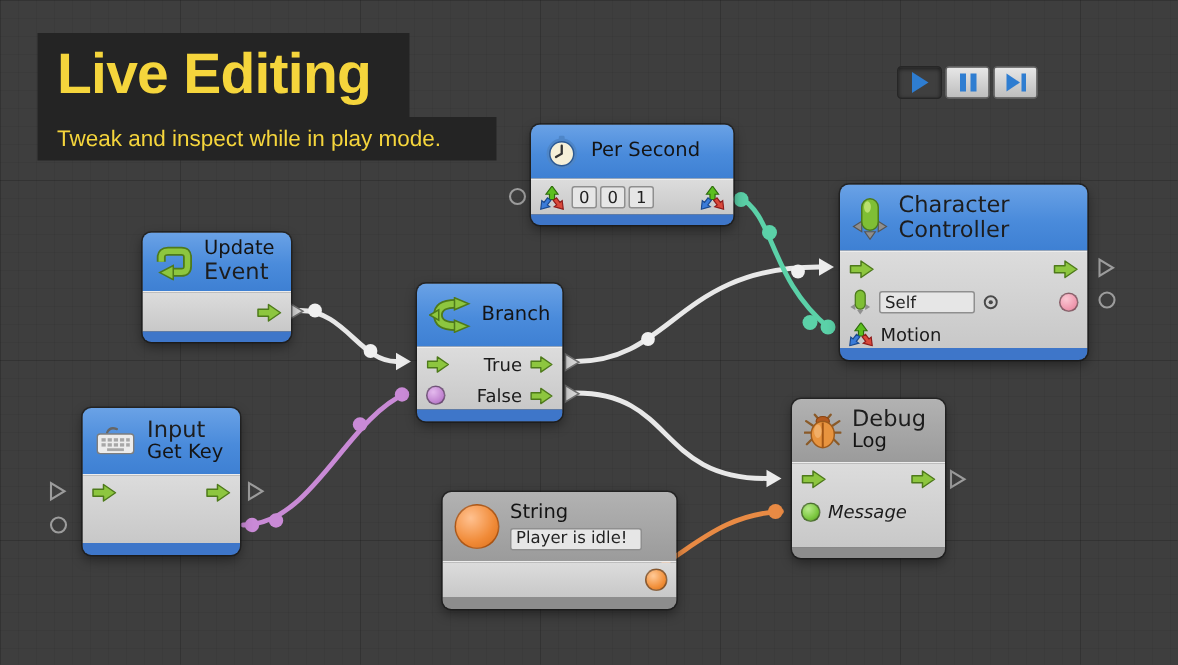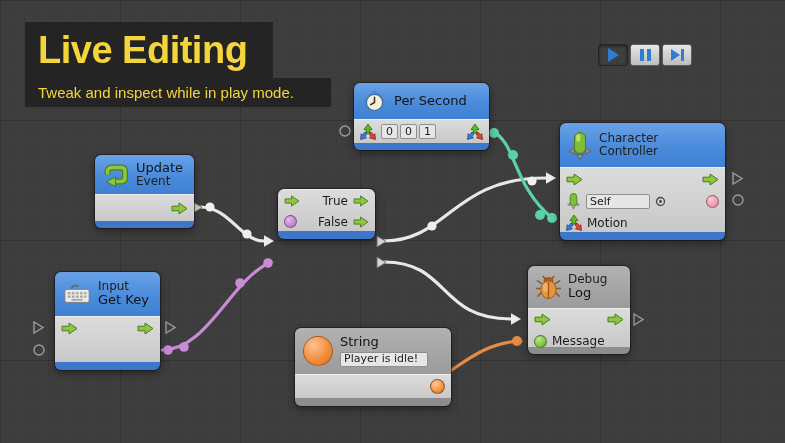--- a/index.html
+++ b/index.html
@@ -34,21 +34,21 @@
   .icon-step .tri{width:0;height:0;border-left:9px solid #2E7DD1;border-top:6px solid transparent;border-bottom:6px solid transparent;}
   .icon-step .bar{width:3px;height:12px;background:#2E7DD1;}
   
   .node{position:absolute;border-radius:6px;overflow:hidden;z-index:3;
     box-shadow:0 0 0 1px rgba(18,18,18,.55), 0 3px 8px rgba(0,0,0,.42);}
   .hdr{display:flex;align-items:center;gap:7px;padding:14px 8px;box-sizing:border-box;}
   .hdr.blue{background:linear-gradient(180deg,#6AA2E6 0%,#4A8BDB 55%,#3E80D3 100%);}
   .hdr.gray{background:linear-gradient(180deg,#B2B2B2 0%,#9B9B9B 100%);}
   .titles{display:flex;flex-direction:column;justify-content:center;line-height:1.12;}
   .t-main{font-size:13px;color:#141414;}
-  .t-sub{font-size:12px;color:#1d1d1d;}
+  .t-sub{font-size:15px;color:#1d1d1d;}
   .nbody{background:linear-gradient(#DCDCDC,#C8C8C8);border-top:1px solid #EDEDED;box-sizing:border-box;}
   .row{display:flex;align-items:center;padding:0 6px;gap:5px;box-sizing:border-box;}
   .ftr-blue{height:100%;background:#3E76C9;}
   .ftr-gray{height:100%;background:#8D8D8D;}
   .lbl{font-size:12px;color:#1b1b1b;}
   .spacer{flex:1;}
   .field{background:#E6E6E6;border:1px solid #8f8f8f;border-radius:2px;font-size:11px;color:#222;
     padding:0 3px;height:15px;display:flex;align-items:center;box-sizing:border-box;}
   .port-circle{width:13px;height:13px;border-radius:50%;border:1px solid rgba(40,40,40,.5);box-sizing:border-box;flex:none;}
   .pc-pink{background:radial-gradient(circle at 35% 30%,#FBC9D4,#F09CB1 60%,#DE8298);}
@@ -226,20 +226,34 @@
     <span>
       <svg width="17" height="13" viewBox="0 0 17 13">
           <path d="M1 4.2 H8 V1 L16 6.5 L8 12 V8.8 H1 Z" fill="#8DC63F" stroke="#4E7A1B" stroke-width="1" stroke-linejoin="round"></path>
         </svg>
     </span>
   </div>
   <div style="height:7px;" class="ftr-blue"></div>
 </div>
 
 <div class="node" style="left:278px;top:189px;width:97px;">
+  <div class="hdr blue" style="height:42px;">
+    <span>
+      <svg width="28" height="24" viewBox="0 0 28 24">
+        <path d="M18 4.5 Q6 4.5 6 12 Q6 19.5 18 19.5" fill="none" stroke="#4E7A1B" stroke-width="6.4"></path>
+        <path d="M18 4.5 Q6 4.5 6 12 Q6 19.5 18 19.5" fill="none" stroke="#8DC63F" stroke-width="4"></path>
+        <polygon points="17,0.5 26.5,4.5 17,8.5" fill="#8DC63F" stroke="#4E7A1B" stroke-width="1"></polygon>
+        <polygon points="17,15.5 26.5,19.5 17,23.5" fill="#8DC63F" stroke="#4E7A1B" stroke-width="1"></polygon>
+        <polygon points="0.5,12 6.5,8.5 6.5,15.5" fill="#8DC63F" stroke="#4E7A1B" stroke-width="1"></polygon>
+      </svg>
+    </span>
+    <div class="titles">
+        <span class="t-main">Branch</span>
+      </div>
+  </div>
   <div class="nbody" style="height:42px;">
     <div class="row" style="height:21px;">
       <span>
         <svg width="16" height="12" viewBox="0 0 17 13">
             <path d="M1 4.2 H8 V1 L16 6.5 L8 12 V8.8 H1 Z" fill="#8DC63F" stroke="#4E7A1B" stroke-width="1" stroke-linejoin="round"></path>
           </svg>
       </span>
       <span class="spacer"></span>
       <span class="lbl">True</span>
       <span>
@@ -375,21 +389,21 @@
         <ellipse cx="13" cy="15.2" rx="8" ry="9.2" fill="#E8943F" stroke="#9C5A1C" stroke-width="1"></ellipse>
         <path d="M13 7 V24.2" stroke="#A35716" stroke-width="1.4"></path>
         <ellipse cx="9.6" cy="13" rx="2.6" ry="4.6" fill="#F2B36E" opacity="0.85"></ellipse>
       </svg>
     </span>
     <div class="titles">
       <span class="t-sub">Debug</span>
       <span class="t-main">Log</span>
     </div>
   </div>
-  <div class="nbody" style="height:39px;">
+  <div class="nbody" style="height:57px;font-style:italic;">
     <div class="row" style="height:21px;">
       <span>
         <svg width="17" height="13" viewBox="0 0 17 13">
             <path d="M1 4.2 H8 V1 L16 6.5 L8 12 V8.8 H1 Z" fill="#8DC63F" stroke="#4E7A1B" stroke-width="1" stroke-linejoin="round"></path>
           </svg>
       </span>
       <span class="spacer"></span>
       <span>
         <svg width="17" height="13" viewBox="0 0 17 13">
             <path d="M1 4.2 H8 V1 L16 6.5 L8 12 V8.8 H1 Z" fill="#8DC63F" stroke="#4E7A1B" stroke-width="1" stroke-linejoin="round"></path>

